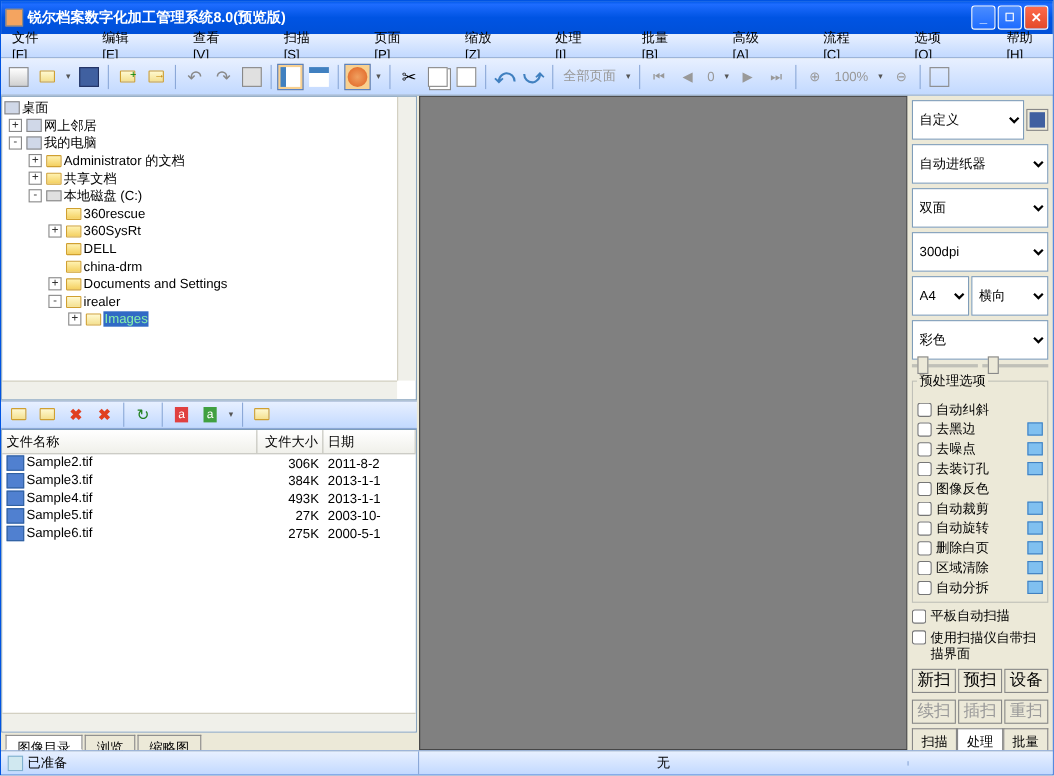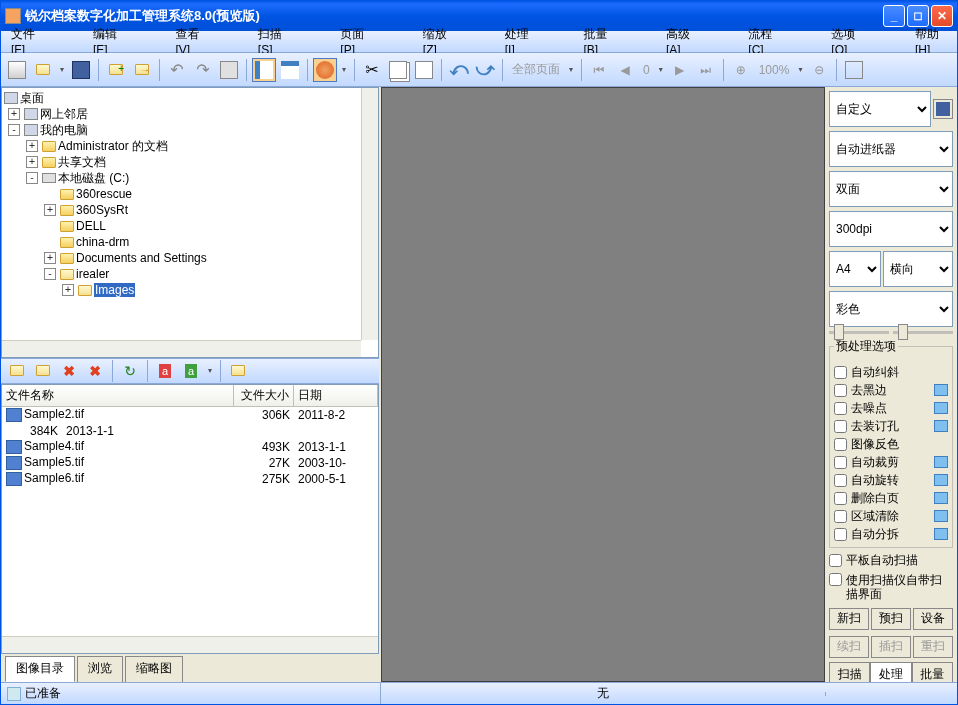--- a/index.html
+++ b/index.html
@@ -35,37 +35,37 @@
 .tree { flex: 1; background: #fff; border: 1px solid #7f9db9; margin: 0; overflow: auto; position: relative; min-height: 200px; }
 .tree-inner { padding: 2px; }
 .tree-item { display: flex; align-items: center; height: 16px; white-space: nowrap; }
 .tree-exp { width: 12px; height: 12px; border: 1px solid #888; display: flex; align-items: center; justify-content: center; font-size: 10px; line-height: 1; margin-right: 4px; color: #333; font-family: monospace; }
 .tree-blank { width: 12px; margin-right: 4px; }
 .tree-icon { width: 16px; height: 14px; margin-right: 2px; display: inline-flex; align-items: center; justify-content: center; }
 .folder { background: linear-gradient(to bottom, #fff2b0, #f4d060); border: 1px solid #d0a030; width: 14px; height: 11px; border-radius: 1px; }
 .folder-open { background: linear-gradient(to bottom, #fff9d0, #f4e090); border: 1px solid #d0a030; width: 14px; height: 11px; border-radius: 1px; }
 .drive { background: #e0e0e0; border: 1px solid #888; width: 14px; height: 10px; }
 .computer { background: #d0d8e8; border: 1px solid #888; width: 14px; height: 12px; }
-.tree-item.selected > span.tree-label { background: #316ac5; color: #ffffff; padding: 0 1px; }
+.tree-item.selected > span.tree-label { background: #316ac5; color: #86efac; padding: 0 1px; }
 .tree-scroll-v { position: absolute; right: 0; top: 0; bottom: 17px; width: 17px; background: #f0f0ea; border-left: 1px solid #d0cdbe; }
 .tree-scroll-h { position: absolute; bottom: 0; left: 0; right: 17px; height: 17px; background: #f0f0ea; border-top: 1px solid #d0cdbe; }
 
 .mini-toolbar { height: 26px; background: linear-gradient(to bottom, #e8f0ff, #c2d9ff); display: flex; align-items: center; padding: 2px 4px; gap: 2px; border-top: 1px solid #8ba8d8; border-bottom: 1px solid #8ba8d8; }
 
 .filelist { flex: 1; background: #fff; border: 1px solid #7f9db9; overflow: hidden; position: relative; }
 .fl-header { display: flex; background: linear-gradient(to bottom, #fff, #f0f0ea); border-bottom: 1px solid #c0c0b8; position: sticky; top: 0; }
 .fl-header > div { border-right: 1px solid #c0c0b8; padding: 2px 4px; }
 .fl-col1 { width: 232px; }
 .fl-col2 { width: 60px; text-align: right; }
 .fl-col3 { flex: 1; }
 .fl-row { display: flex; height: 16px; align-items: center; }
 .fl-row > div { padding: 0 4px; }
 .file-icon { width: 16px; height: 14px; background: #5080d0; border: 1px solid #3060a0; display: inline-block; margin-right: 2px; vertical-align: middle; }
 
-.left-tabs { height: 28px; display: flex; background: #ece9d8; padding-top: 2px; padding-left: 4px; }
+.left-tabs { height: 16px; display: flex; background: #ece9d8; padding-top: 2px; padding-left: 4px; }
 .left-tab { padding: 3px 10px; background: #ece9d8; border: 1px solid #888; border-bottom: none; margin-right: 2px; cursor: pointer; }
 .left-tab.active { background: #fff; border-bottom: 1px solid #fff; z-index: 2; }
 
 .center-pane { flex: 1; background: #808080; border: 1px solid #404040; }
 
 .right-pane { width: 132px; background: #ece9d8; display: flex; flex-direction: column; padding: 4px 4px 0 4px; gap: 4px; }
 .right-row { display: flex; gap: 2px; align-items: center; }
 .right-select { flex: 1; height: 36px; border: 1px solid #7f9db9; background: #fff; font-size: 12px; padding: 0 2px; }
 .right-small-btn { width: 20px; height: 20px; border: 1px solid #888; background: #ece9d8; display: flex; align-items: center; justify-content: center; }
 
@@ -73,21 +73,21 @@
 .slider { flex: 1; height: 3px; background: #c0c0b8; position: relative; }
 .slider-thumb { position: absolute; width: 10px; height: 16px; background: #ece9d8; border: 1px solid #888; top: -7px; left: 5px; }
 
 .prep-group { border: 1px solid #c0c0b8; padding: 4px; }
 .prep-title { font-size: 12px; margin-bottom: 4px; background: #ece9d8; margin-top: -12px; display: inline-block; padding: 0 2px; }
 .prep-item { display: flex; align-items: center; height: 18px; gap: 4px; }
 .prep-item input[type=checkbox] { width: 13px; height: 13px; }
 .prep-item .cfg { width: 14px; height: 12px; background: #80c0f0; border: 1px solid #4080c0; margin-left: auto; }
 
 .right-btns { display: flex; gap: 2px; margin-top: 2px; }
-.right-btn { flex: 1; height: 22px; border: 1px solid #888; background: #ece9d8; font-size: 12px; cursor: pointer; }
+.right-btn { flex: 1; height: 22px; border: 1px solid #888; background: #ece9d8; font-size: 15px; cursor: pointer; }
 .right-btn:disabled { color: #999; }
 
 .right-tabs { display: flex; margin-top: auto; }
 .right-tab { flex: 1; padding: 3px 0; border: 1px solid #888; border-bottom: none; background: #ece9d8; text-align: center; cursor: pointer; font-size: 12px; }
 .right-tab.active { background: #fff; }
 
 .statusbar { height: 22px; background: linear-gradient(to bottom, #e8f0ff, #c2d9ff); display: flex; align-items: center; border-top: 1px solid #8ba8d8; }
 .status-cell { padding: 2px 6px; display: flex; align-items: center; gap: 4px; }
 .status-icon { width: 14px; height: 14px; background: #d0e8f0; border: 1px solid #80b0d0; }
 
@@ -341,20 +341,21 @@
           <div class="fl-col2">文件大小</div>
           <div class="fl-col3">日期</div>
         </div>
         <div id="fl-rows">
             <div class="fl-row">
               <div class="fl-col1"><span class="file-icon"></span>Sample2.tif</div>
               <div class="fl-col2">306K</div>
               <div class="fl-col3">2011-8-2</div>
             </div>
             <div class="fl-row">
+              <div class="fl-col1"><span class="file-icon"></span>Sample3.tif</div>
               <div class="fl-col2">384K</div>
               <div class="fl-col3">2013-1-1</div>
             </div>
             <div class="fl-row">
               <div class="fl-col1"><span class="file-icon"></span>Sample4.tif</div>
               <div class="fl-col2">493K</div>
               <div class="fl-col3">2013-1-1</div>
             </div>
             <div class="fl-row">
               <div class="fl-col1"><span class="file-icon"></span>Sample5.tif</div>

